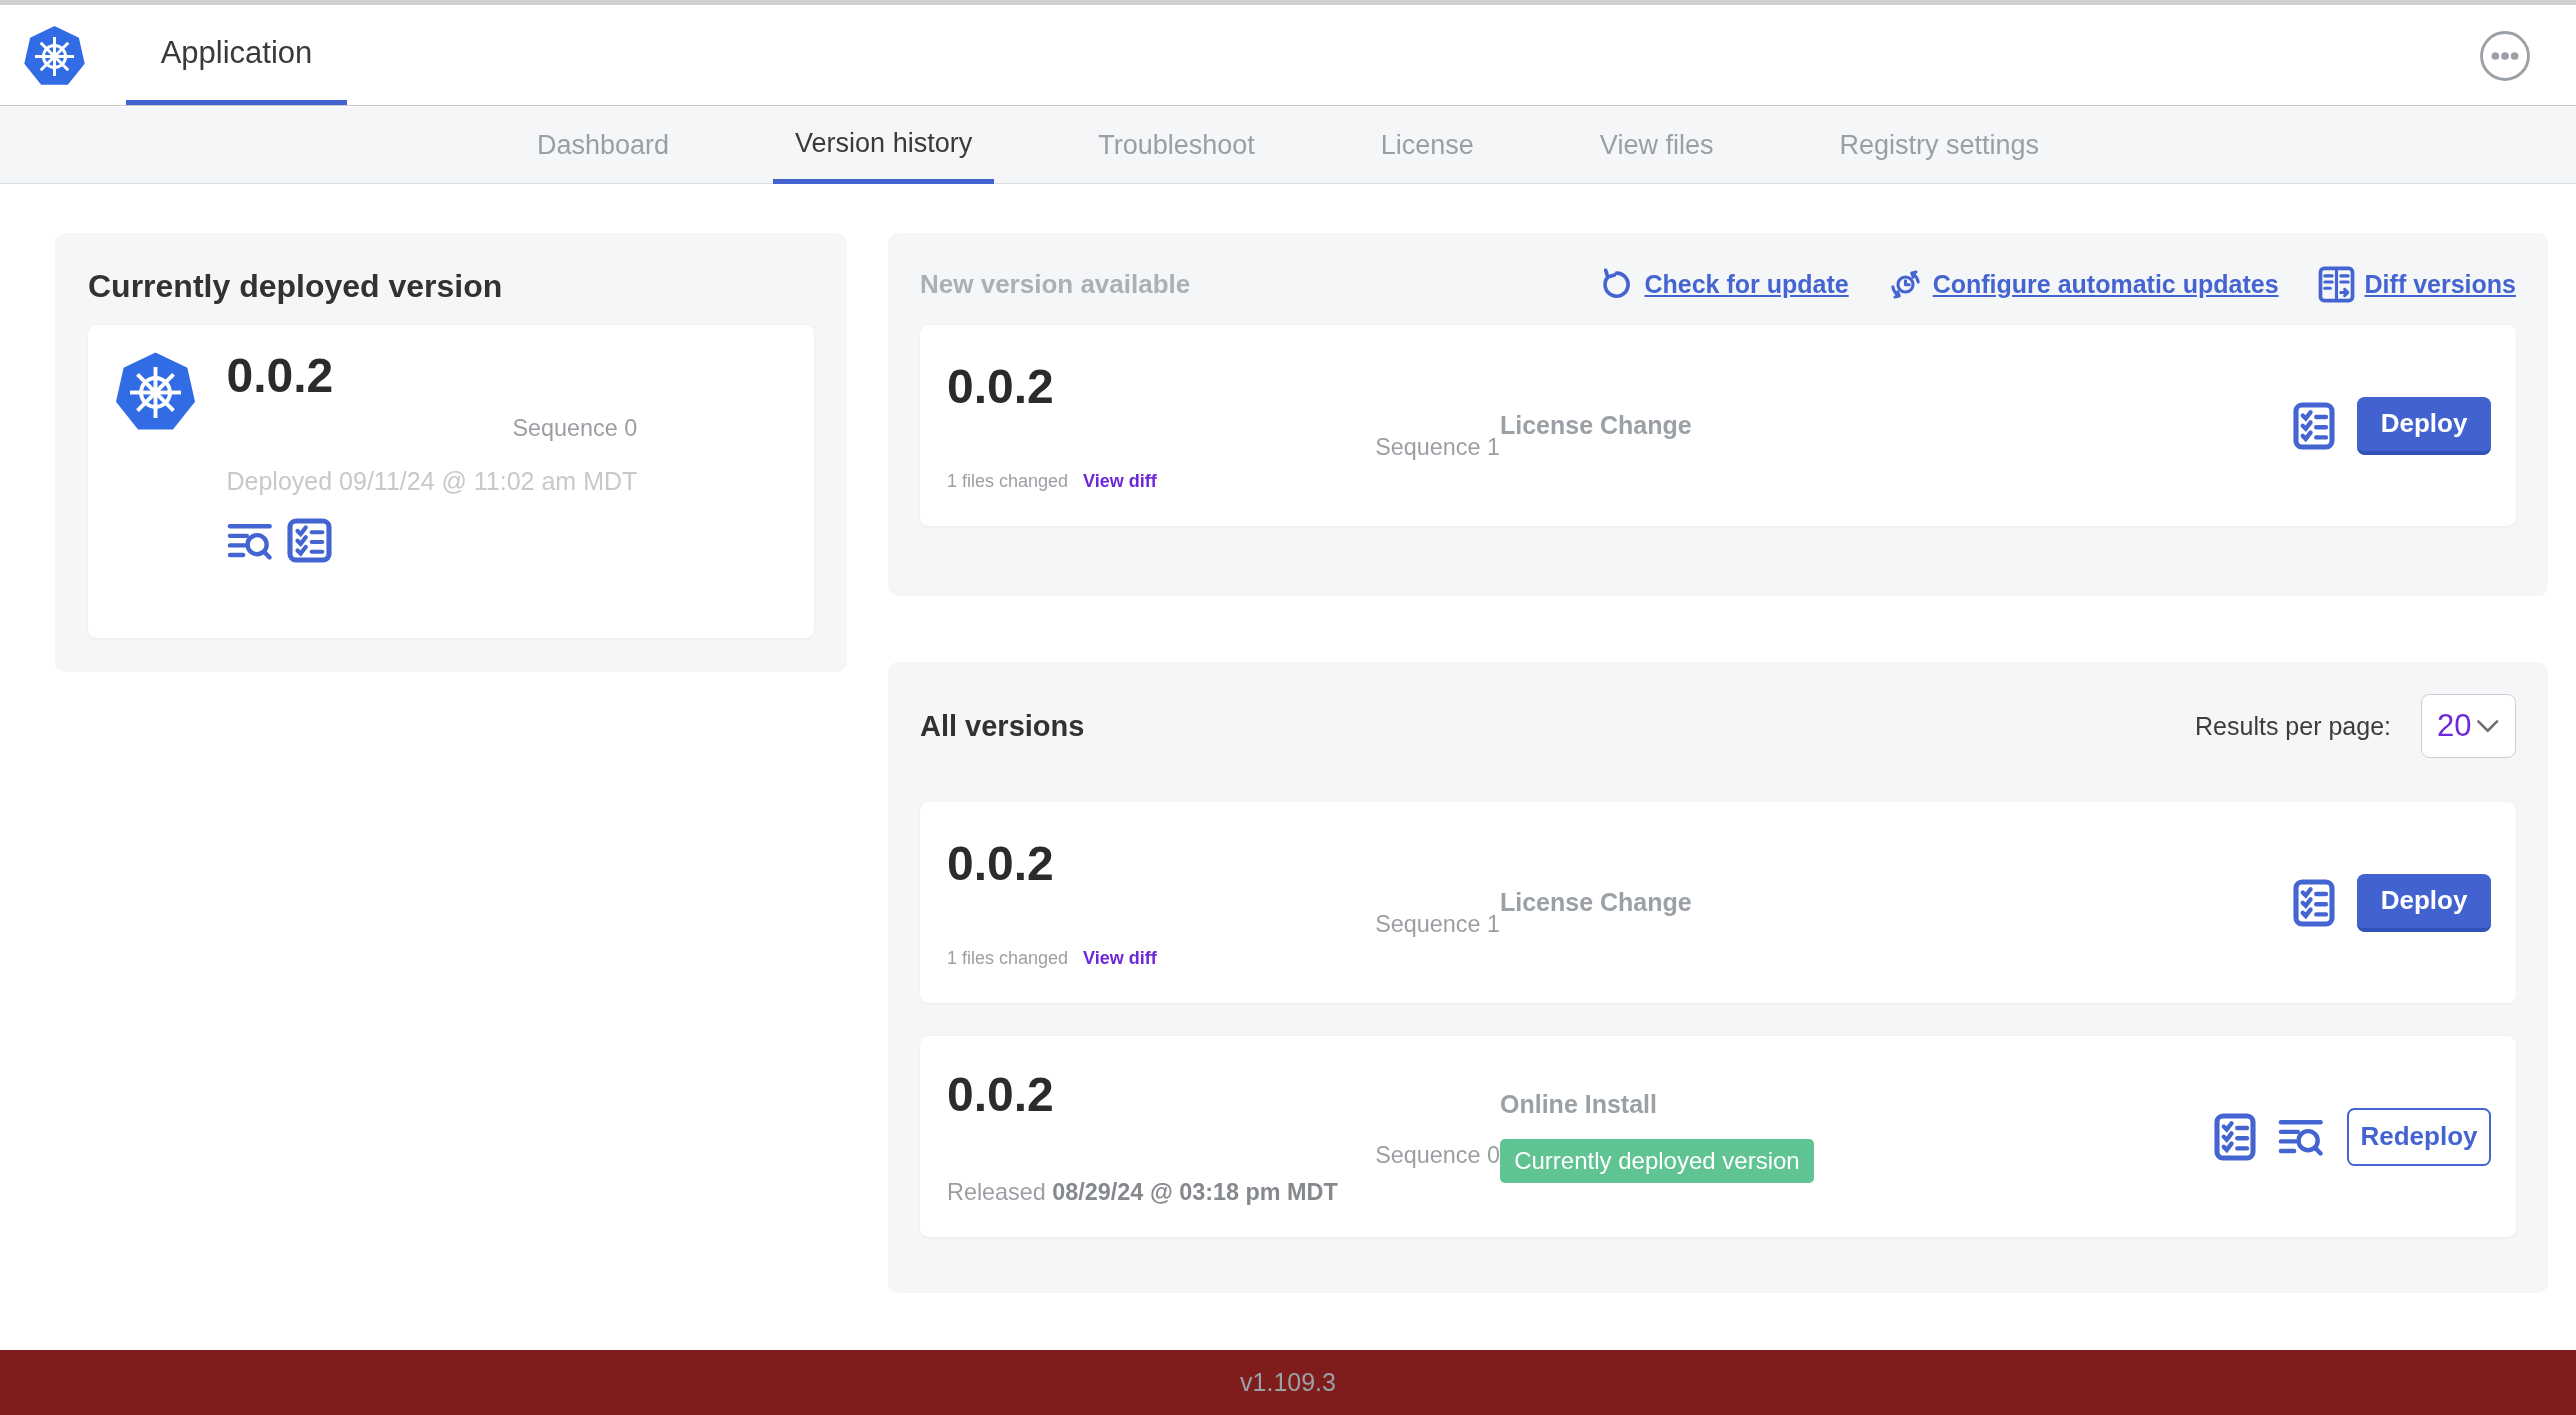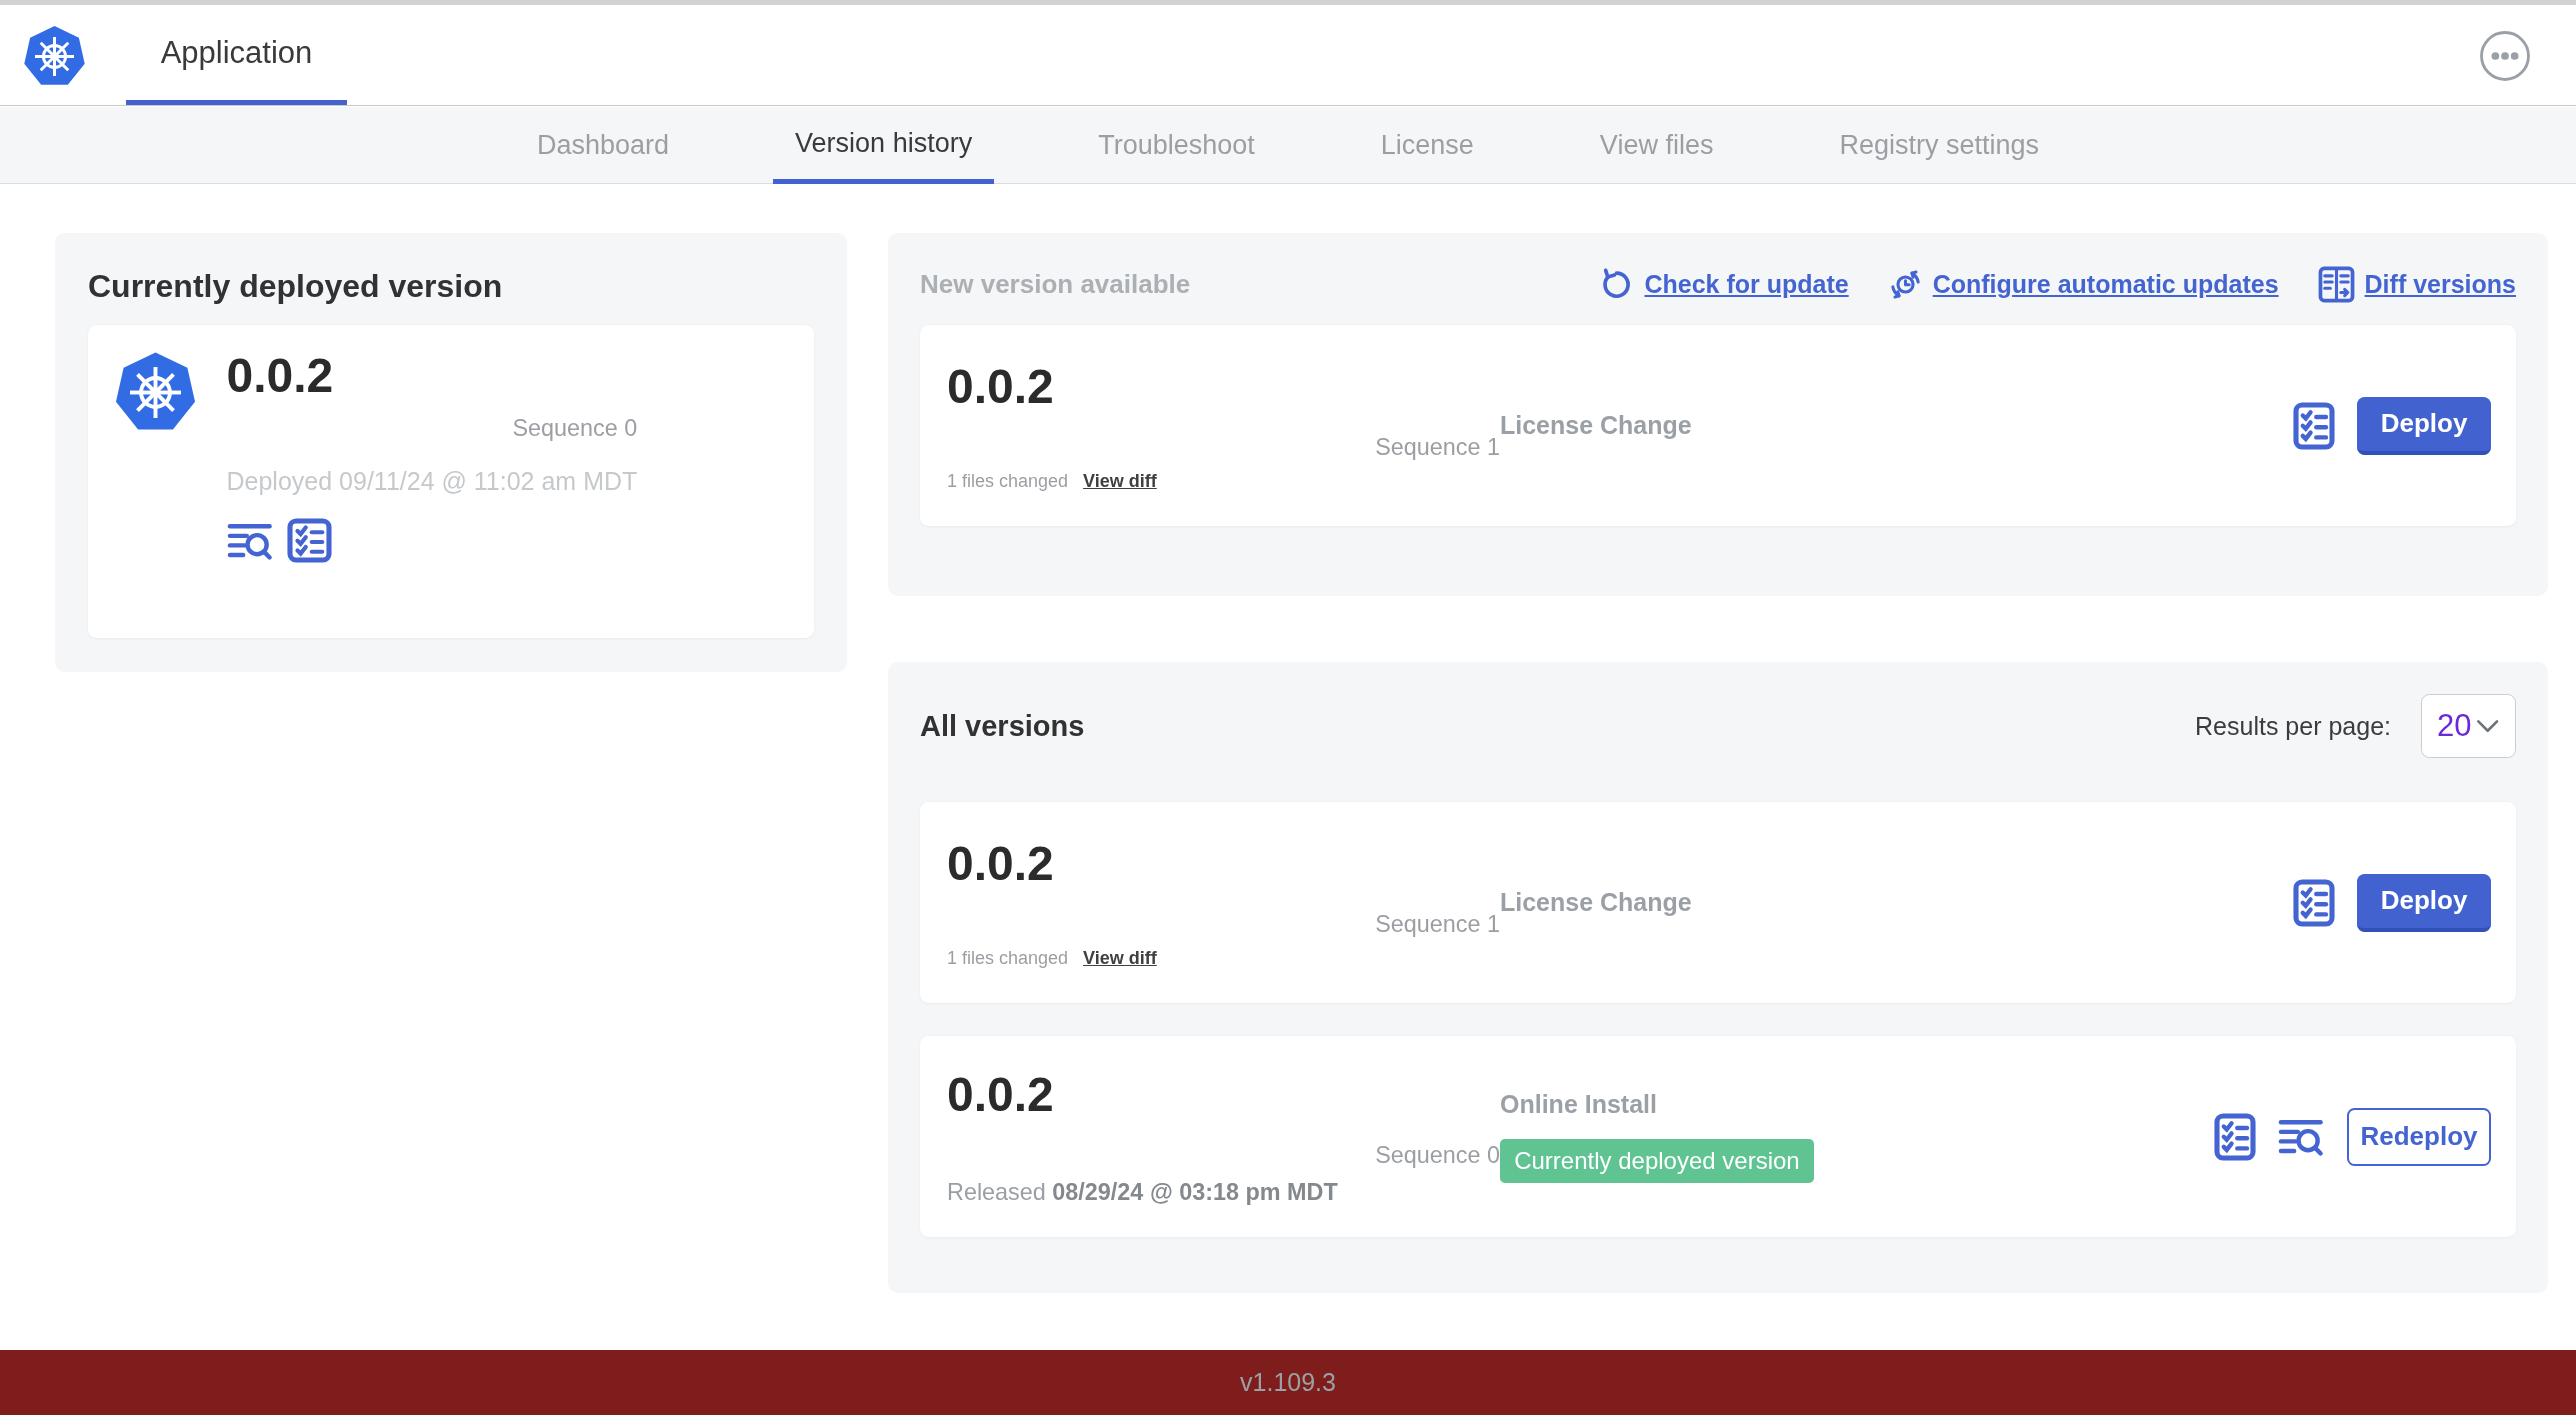--- a/index.html
+++ b/index.html
@@ -60,21 +60,21 @@
     background:#fff;border-radius:8.4px;height:201px;box-sizing:border-box;
     display:flex;align-items:center;padding:0 25px 0 27px;
     box-shadow:0 0.8px 2.5px rgba(0,0,0,.05);
   }
   .card-new .version-row{margin-top:22px;}
   .card-all .version-row.first{margin-top:44px;}
   .card-all .version-row + .version-row{margin-top:33px;}
   .vcol{width:553px;}
   .vcol .vseq{margin-top:19px;}
   .vfiles{font-size:18px;color:#9b9fa3;margin-top:10px;display:flex;gap:15px;align-items:flex-end;}
-  .viewdiff{color:#404040;font-weight:600;text-decoration:underline;cursor:pointer;}
+  .viewdiff{color:#6d28d9;font-weight:600;cursor:pointer;}
   .vreleased{font-size:23.4px;color:#9b9fa3;margin-top:10px;}
   .vreleased b{color:#85898d;}
   .mcol{flex:1;}
   .source-label{font-size:25px;color:#9aa0a6;font-weight:600;}
   .badge{
     display:inline-block;margin-top:20px;background:#5fc492;color:#fff;
     font-size:24px;padding:8.4px 14.2px;border-radius:5px;
   }
   .rcol{display:flex;align-items:center;gap:22px;color:#4464d1;}
   .btn{

